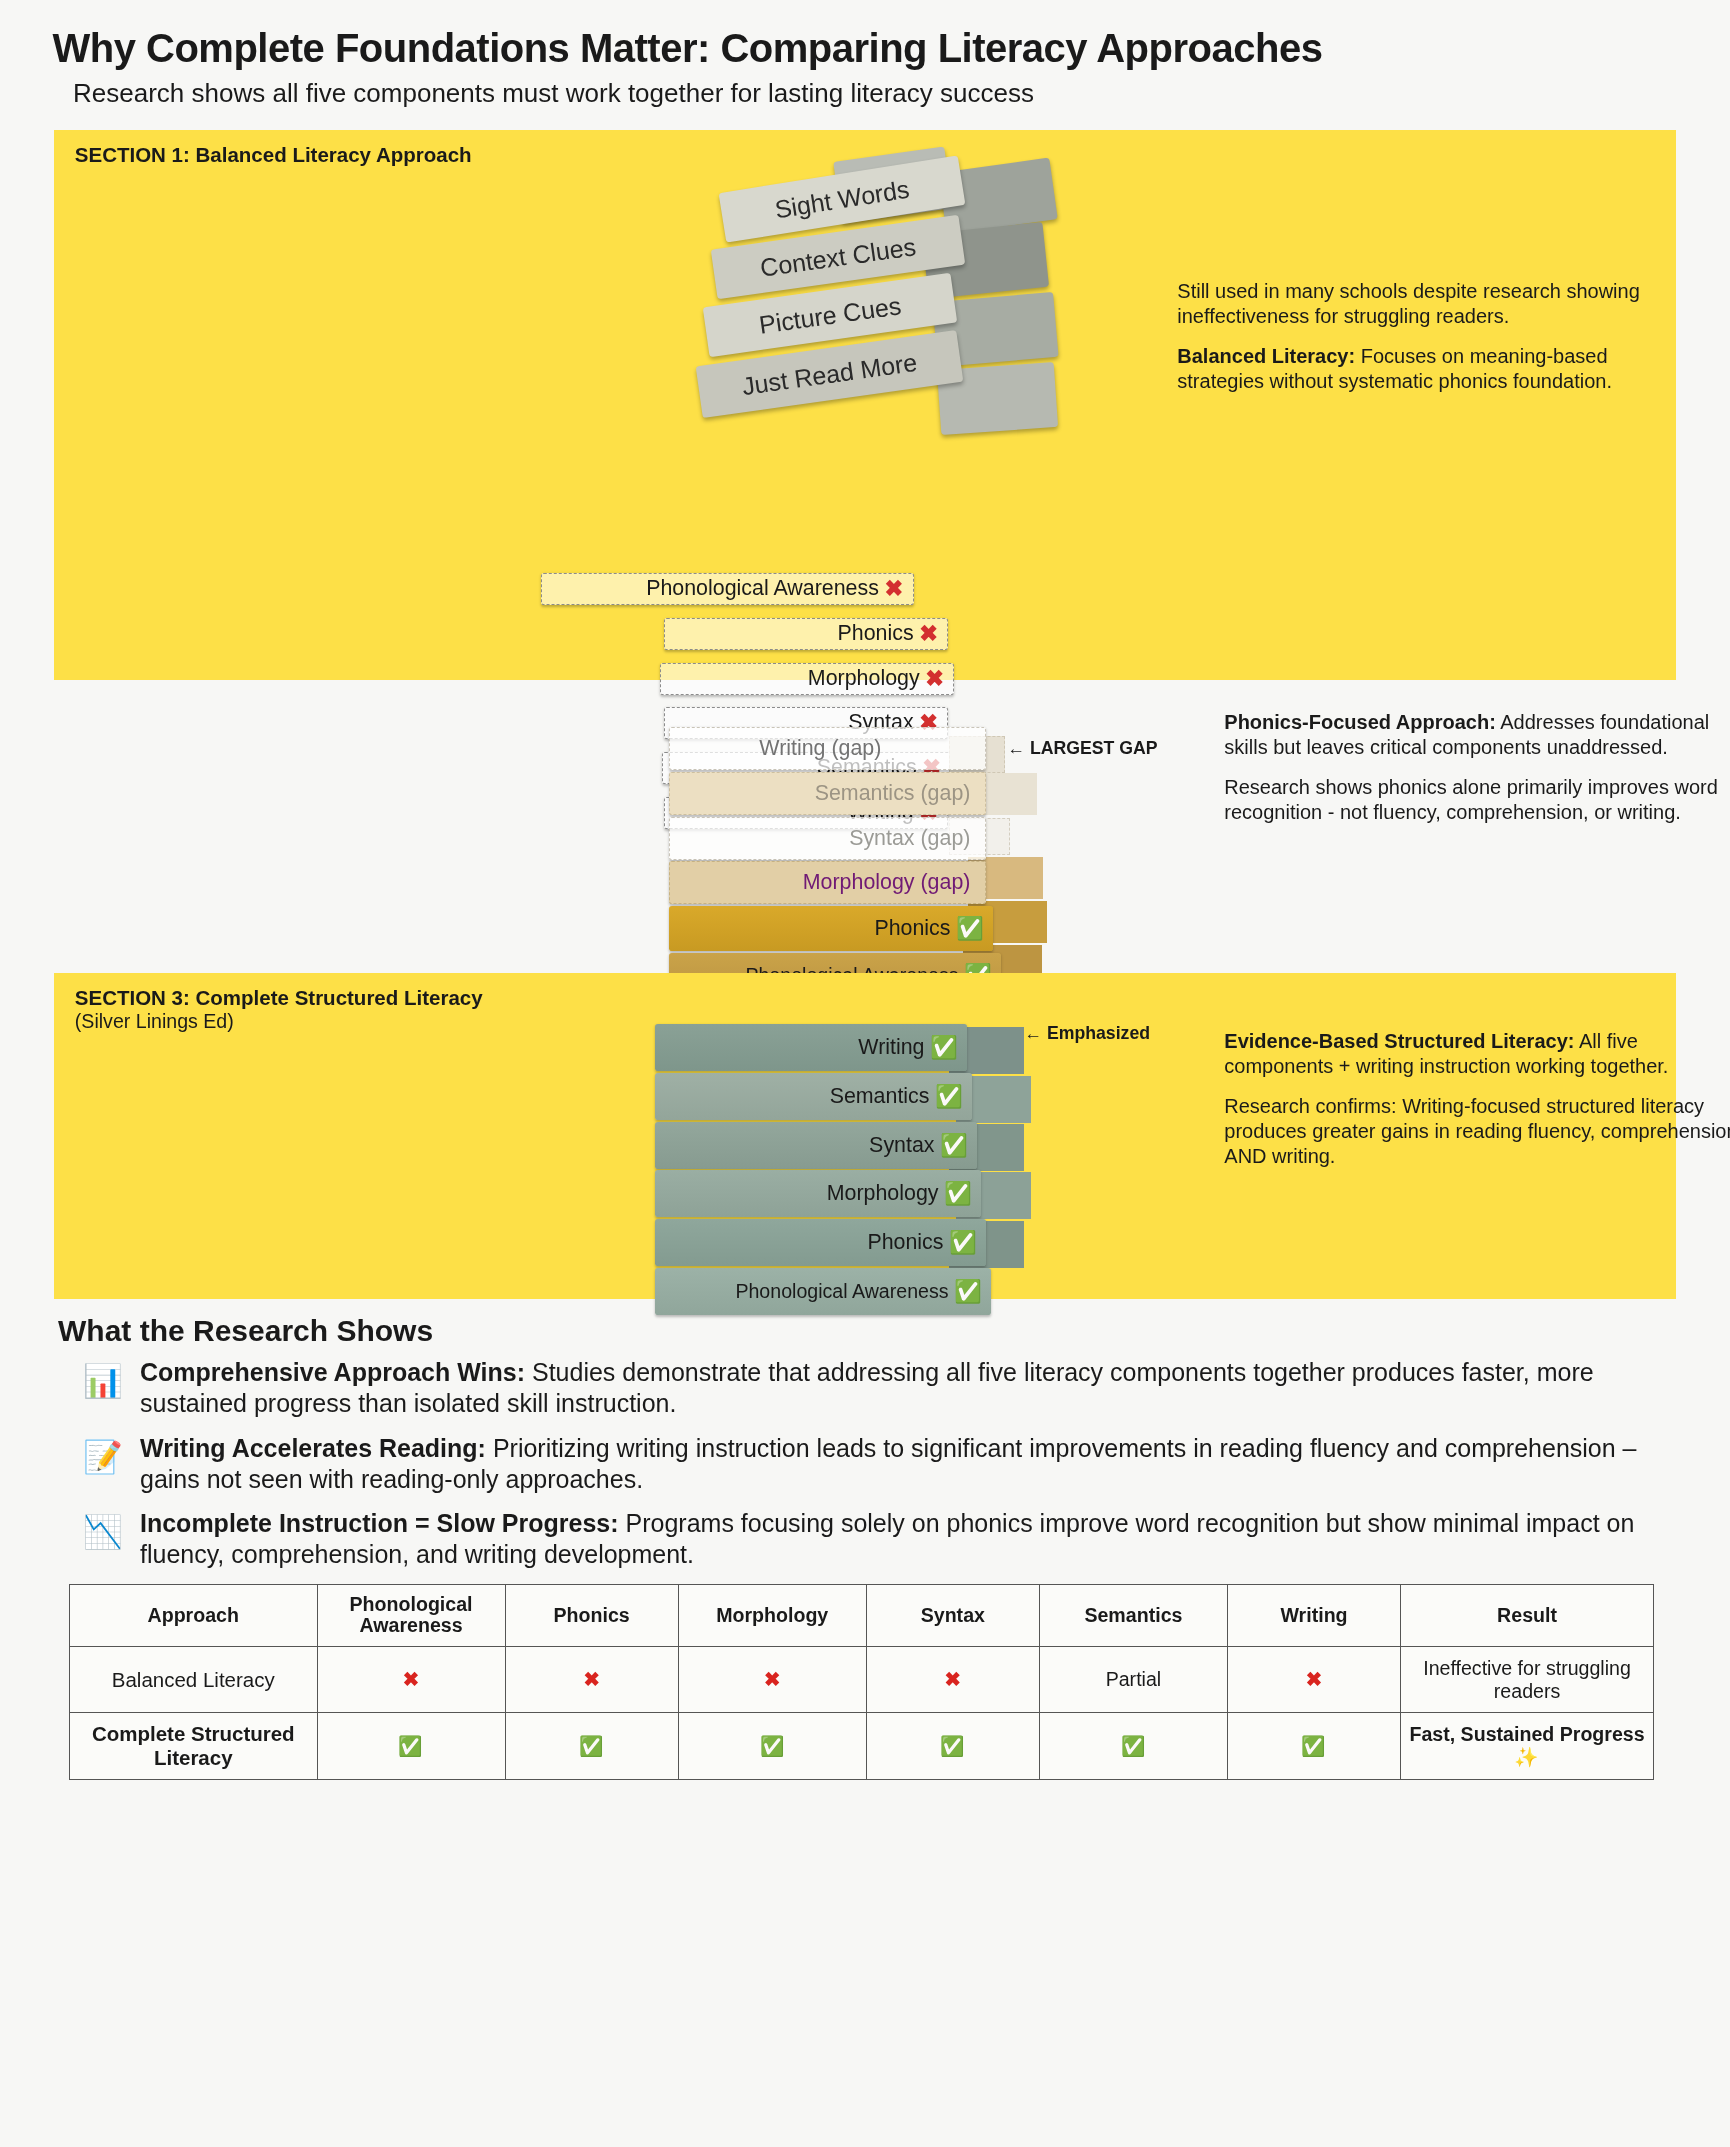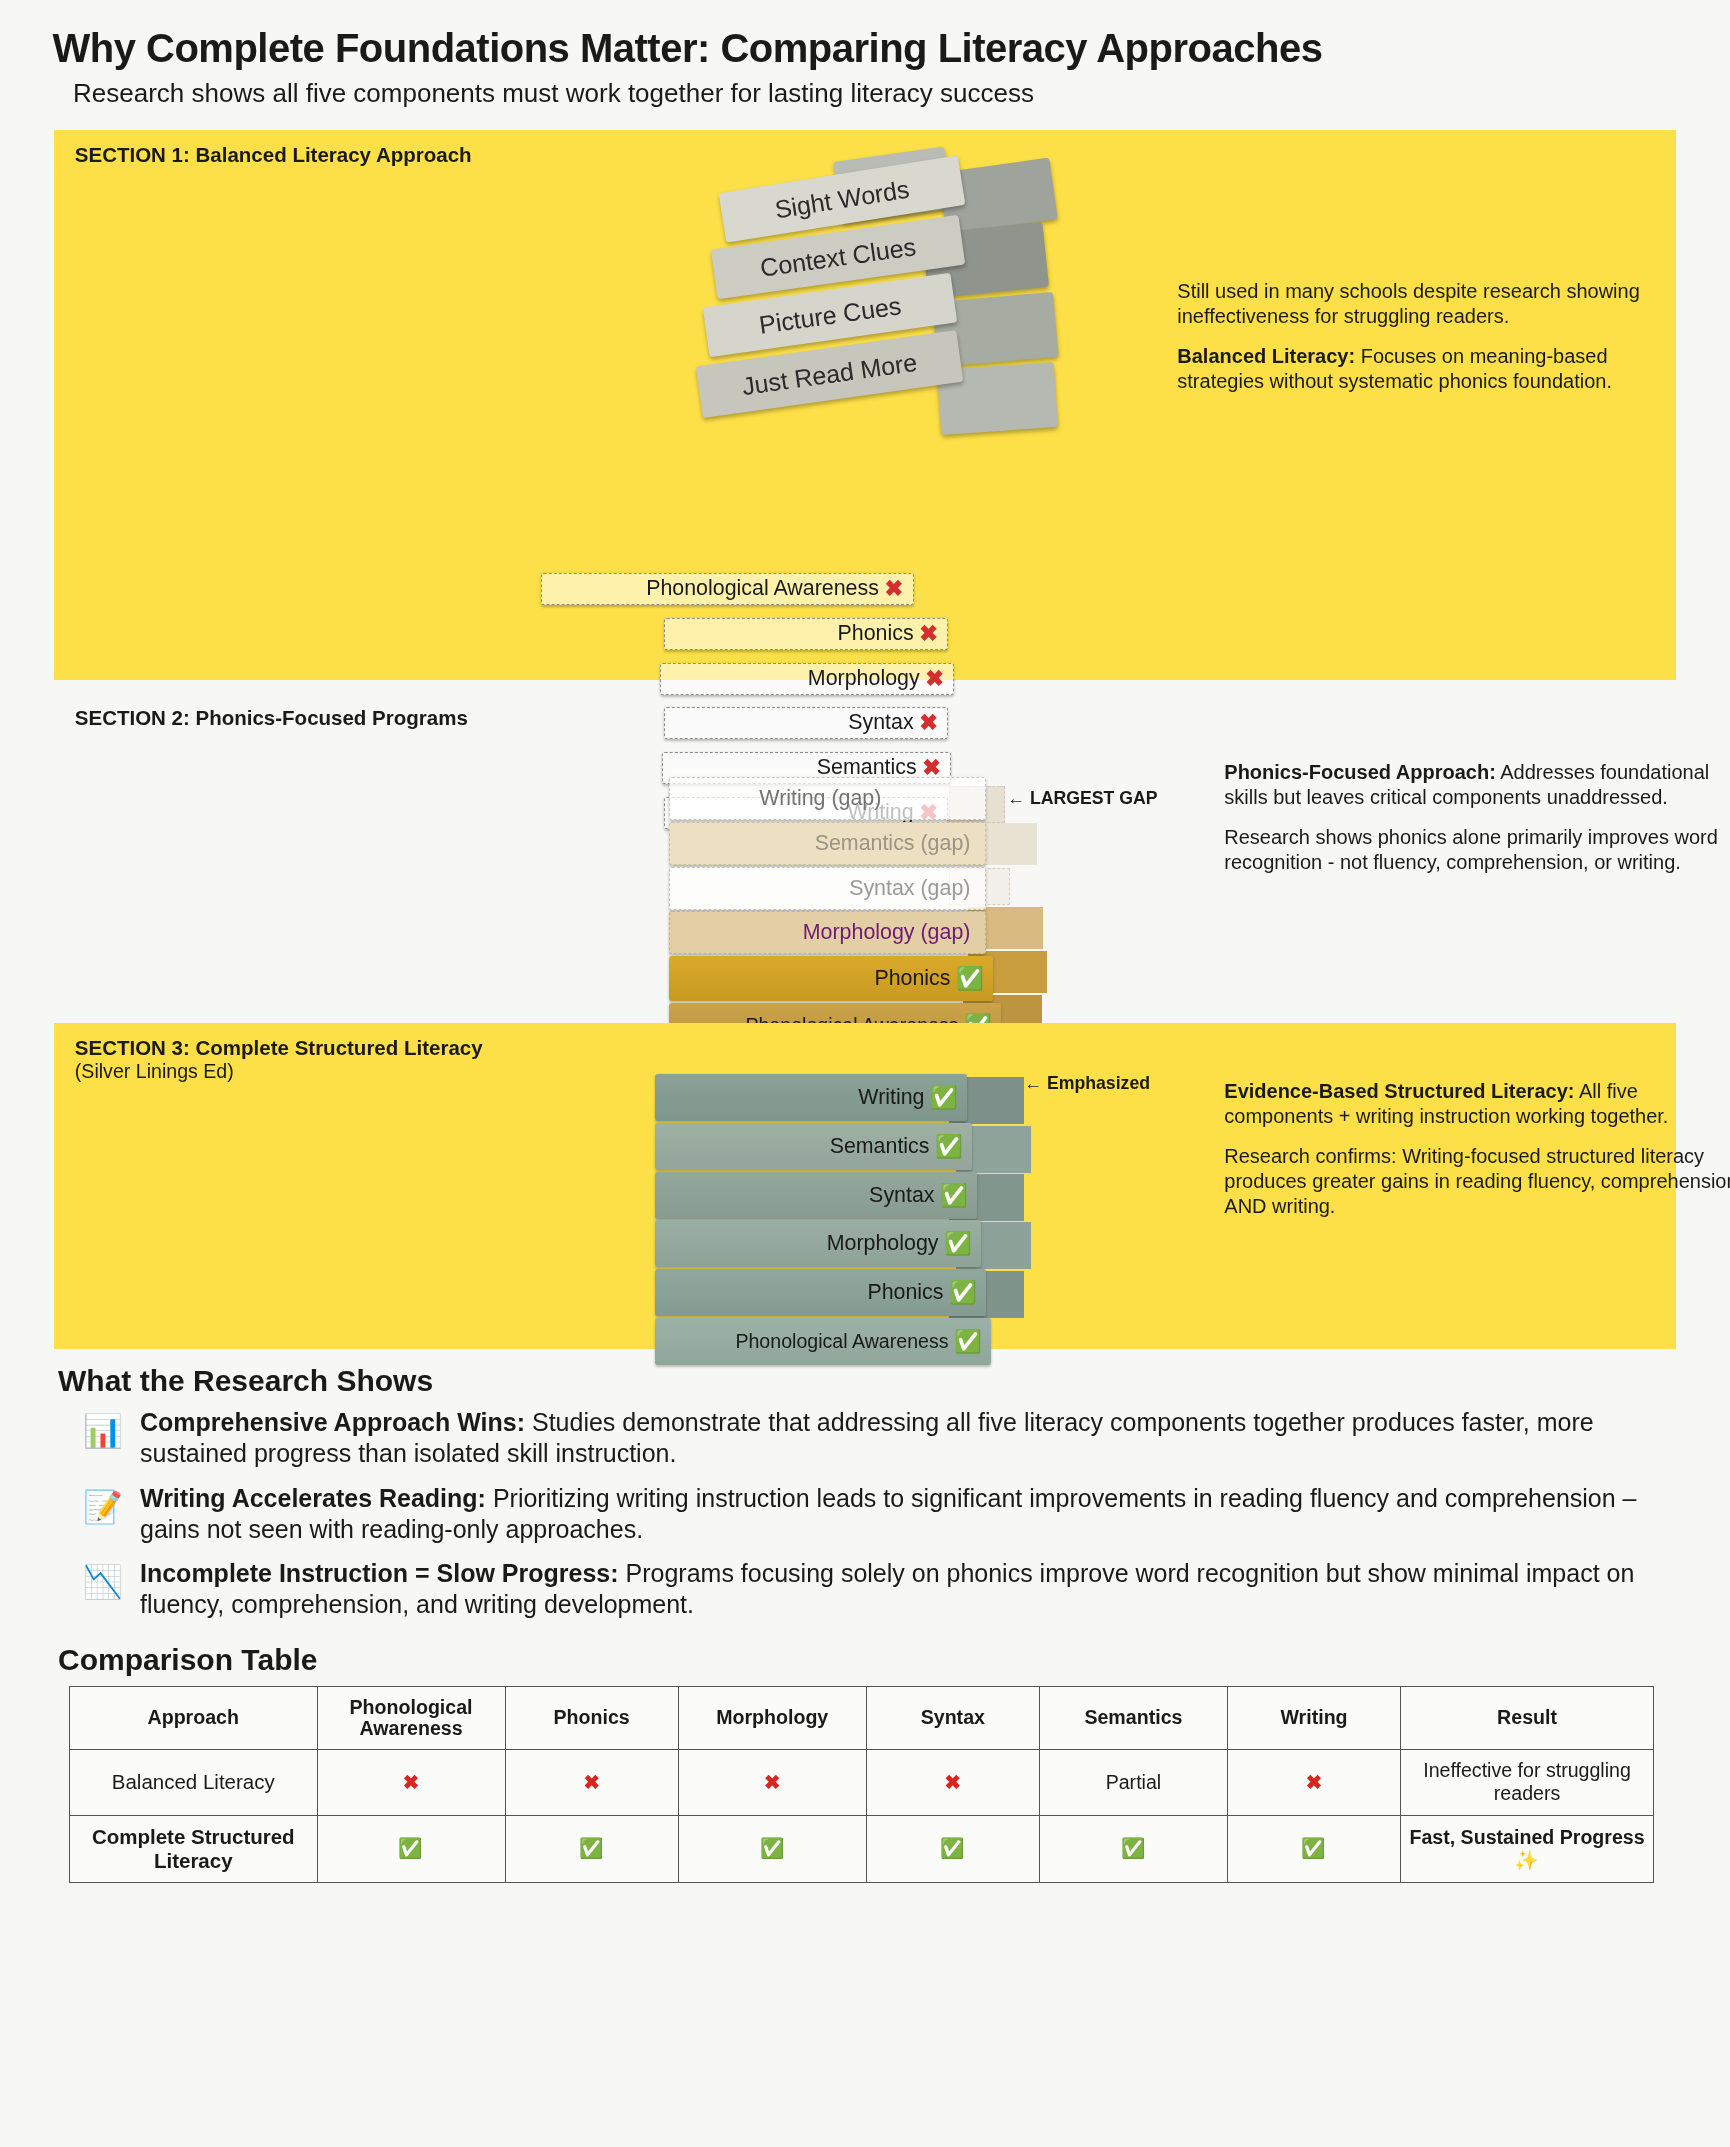--- a/index.html
+++ b/index.html
@@ -173,23 +173,20 @@
     </div>
 
     <div class="explain" style="left:1123px; top:149px;">
       <p>Still used in many schools despite research showing ineffectiveness for struggling readers.</p>
       <p>
         <span class="lead">Balanced Literacy:</span><span> Focuses on meaning-based strategies without systematic phonics foundation.</span>
       </p>
     </div>
   </div>
 
-  <div style="position:relative; margin-left:9.3px; margin-top:13px;">
-    <div class="section-label" style="padding-left:20.5px;">SECTION 2: Phonics-Focused Programs</div>
-  </div>
 
   <div style="position:relative; height:308px; margin-left:9.3px;">
 
     <div style="position:absolute; left:895px; top:56px; width:56px; height:37px; background:#e6e0d2; border:1.9px dashed #cfc7b4;"></div>
     <div style="position:absolute; left:918px; top:93px; width:65px; height:42px; background:#e8e2d3;"></div>
     <div style="position:absolute; left:895px; top:138px; width:61px; height:37px; background:#f2f0eb; border:1.9px dashed #d4cec0;"></div>
     <div style="position:absolute; left:914px; top:177px; width:75px; height:42px; background:#d8b97f;"></div>
     <div style="position:absolute; left:914px; top:221px; width:79px; height:42px; background:#c79d3e;"></div>
     <div style="position:absolute; left:909px; top:265px; width:79px; height:41px; background:#bd9541;"></div>
 
@@ -287,21 +284,20 @@
       <b>Writing Accelerates Reading:</b><span> Prioritizing writing instruction leads to significant improvements in reading fluency and comprehension – gains not seen with reading-only approaches.</span>
     </div>
   </div>
   <div class="research-row">
     <div class="research-icon">📉</div>
     <div class="research-text">
       <b>Incomplete Instruction = Slow Progress:</b><span> Programs focusing solely on phonics improve word recognition but show minimal impact on fluency, comprehension, and writing development.</span>
     </div>
   </div>
 
-  <h2 class="h2" style="margin-top:22.4px;">Comparison Table</h2>
 
   <table class="cmp">
     <colgroup>
       <col style="width:233px">
         <col style="width:177px">
         <col style="width:163px">
         <col style="width:177px">
       <col style="width:163px">
         <col style="width:177px">
         <col style="width:163px">

